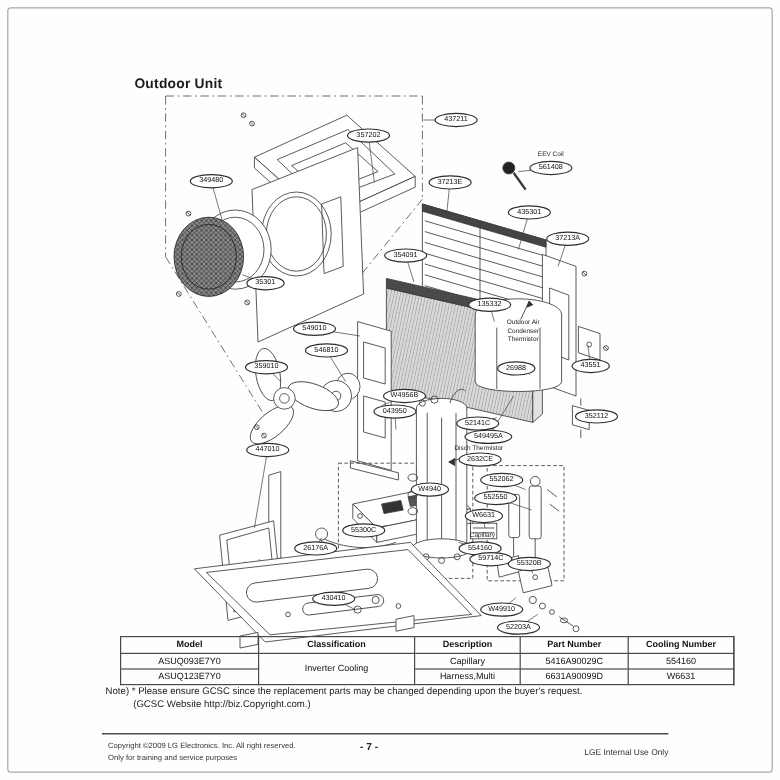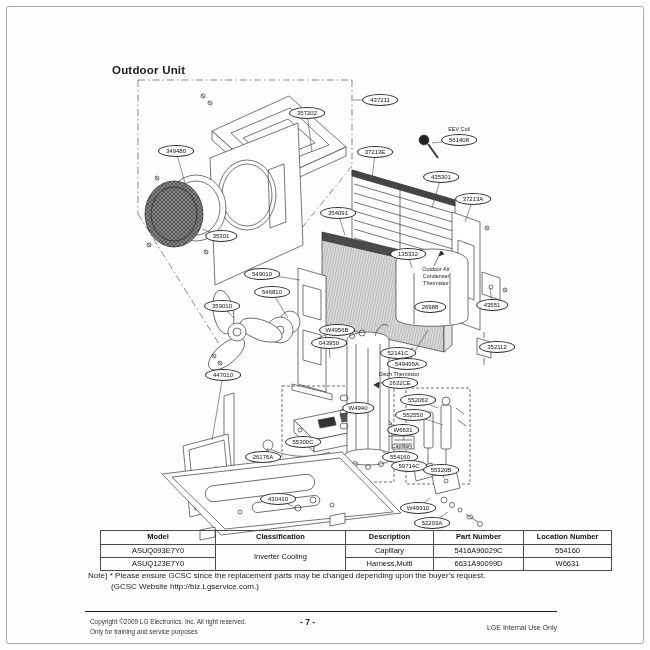--- a/index.html
+++ b/index.html
@@ -345,21 +345,21 @@
       <div class="anno" style="left: 402px; top: 447px;">Capillary</div>
     </div>
 
   <table class="parts">
     <tbody>
         <tr>
       <th style="width:110px">Model</th>
       <th style="width:125px">Classification</th>
       <th style="width:83px">Description</th>
       <th style="width:85px">Part Number</th>
-      <th style="width:83px">Location Number</th>
+      <th style="width:83px">Cooling Number</th>
       <th>Remark</th>
     </tr>
     <tr>
       <td>ASUQ093E7Y0</td>
       <td rowspan="2">Inverter Cooling</td>
       <td>Capillary</td>
       <td>5416A90029C</td>
       <td>554160</td>
       <td rowspan="2">-</td>
     </tr>
@@ -367,21 +367,21 @@
       <td>ASUQ123E7Y0</td>
       <td>Harness,Multi</td>
       <td>6631A90099D</td>
       <td>W6631</td>
     </tr>
   </tbody>
     </table>
 
   <div class="notes">
     <div>Note) * Please ensure GCSC since the replacement parts may be changed depending upon the buyer's request.</div>
-    <div class="ind">(GCSC Website  http://biz.Lgservice.com.)</div>
+    <div class="ind">(GCSC Website  http://biz.Copyright.com.)</div>
   </div>
 
   <div class="footer-rule"></div>
   <div class="footer-left">
     <div>Copyright ©2009 LG Electronics. Inc. All right reserved.</div>
     <div>Only for training and service purposes</div>
   </div>
   <div class="footer-page">- 7 -</div>
   <div class="footer-right">LGE Internal Use Only</div>
 </div>

